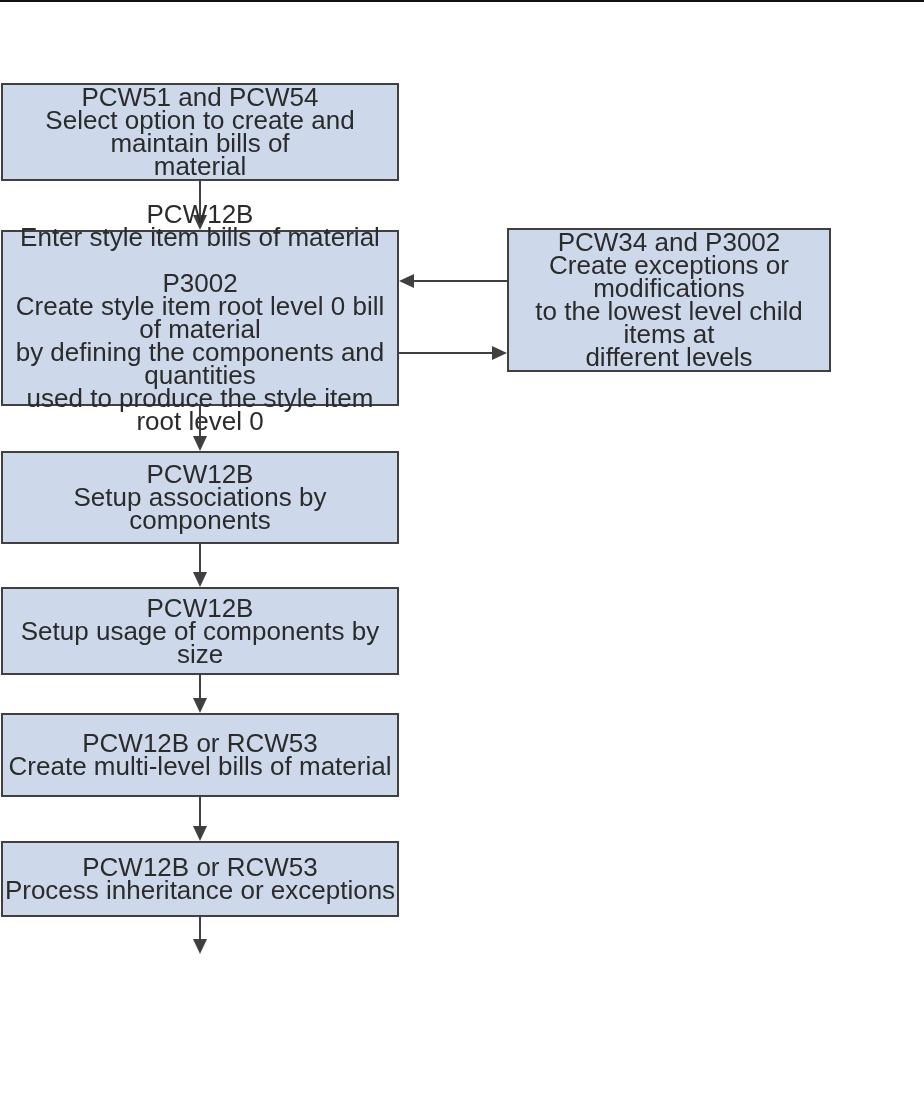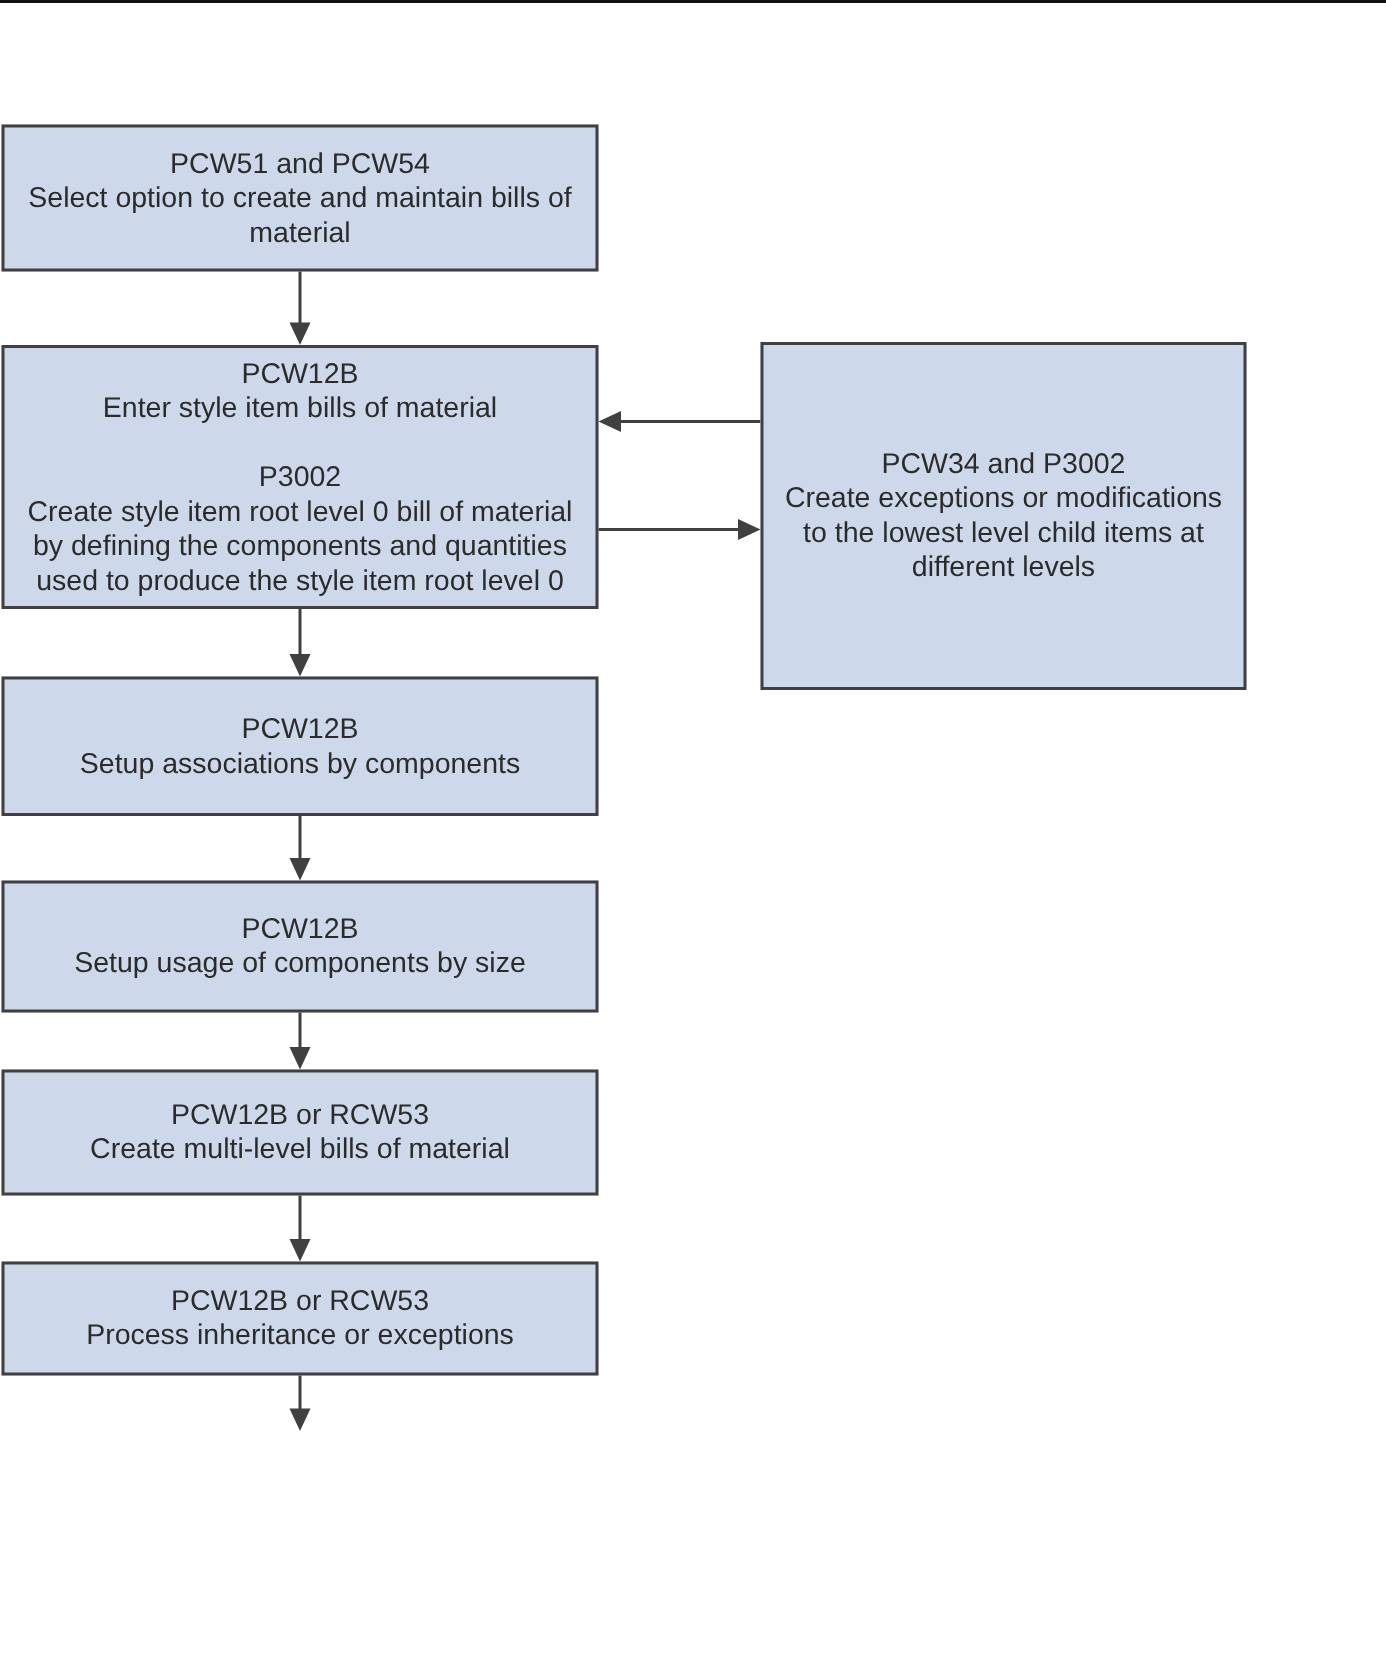--- a/index.html
+++ b/index.html
@@ -26,21 +26,21 @@
     box-sizing: border-box;
     background: var(--box-fill, #CDD9EA);
     border: 2px solid var(--box-border, #404040);
     display: flex;
     align-items: center;
     justify-content: center;
     text-align: center;
   }
   .box-text {
     white-space: pre-line;
-    font-size: 19px;
+    font-size: 26px;
     line-height: 23px;
     color: var(--text-color, #2b2b2b);
     width: 100%;
   }
   
   .arrow-down {
     position: absolute;
     width: 14px;
   }
   .arrow-down .stem {
@@ -97,21 +97,21 @@
   }
 
   
   #box-0 { left: 1px;   top: 83px;  width: 398px; height: 98px;  }
   #box-1 { left: 1px;   top: 230px; width: 398px; height: 176px; }
   #box-2 { left: 1px;   top: 451px; width: 398px; height: 93px;  }
   #box-3 { left: 1px;   top: 587px; width: 398px; height: 88px;  }
   #box-4 { left: 1px;   top: 713px; width: 398px; height: 84px;  }
   #box-5 { left: 1px;   top: 841px; width: 398px; height: 76px;  }
   #box-6 { left: 1px;   top: 954px; width: 398px; height: 156px; }
-  #side-box { left: 507px; top: 228px; width: 324px; height: 232px; }
+  #side-box { left: 507px; top: 228px; width: 324px; height: 144px; }
 
   #arrow-down-0 { left: 193px; top: 181px; height: 49px; }
   #arrow-down-1 { left: 193px; top: 406px; height: 45px; }
   #arrow-down-2 { left: 193px; top: 544px; height: 43px; }
   #arrow-down-3 { left: 193px; top: 675px; height: 38px; }
   #arrow-down-4 { left: 193px; top: 797px; height: 44px; }
   #arrow-down-5 { left: 193px; top: 917px; height: 37px; }
 
   #arrow-side-to-main { left: 399px; top: 274px; width: 108px; }
   #arrow-main-to-side { left: 399px; top: 346px; width: 108px; }

